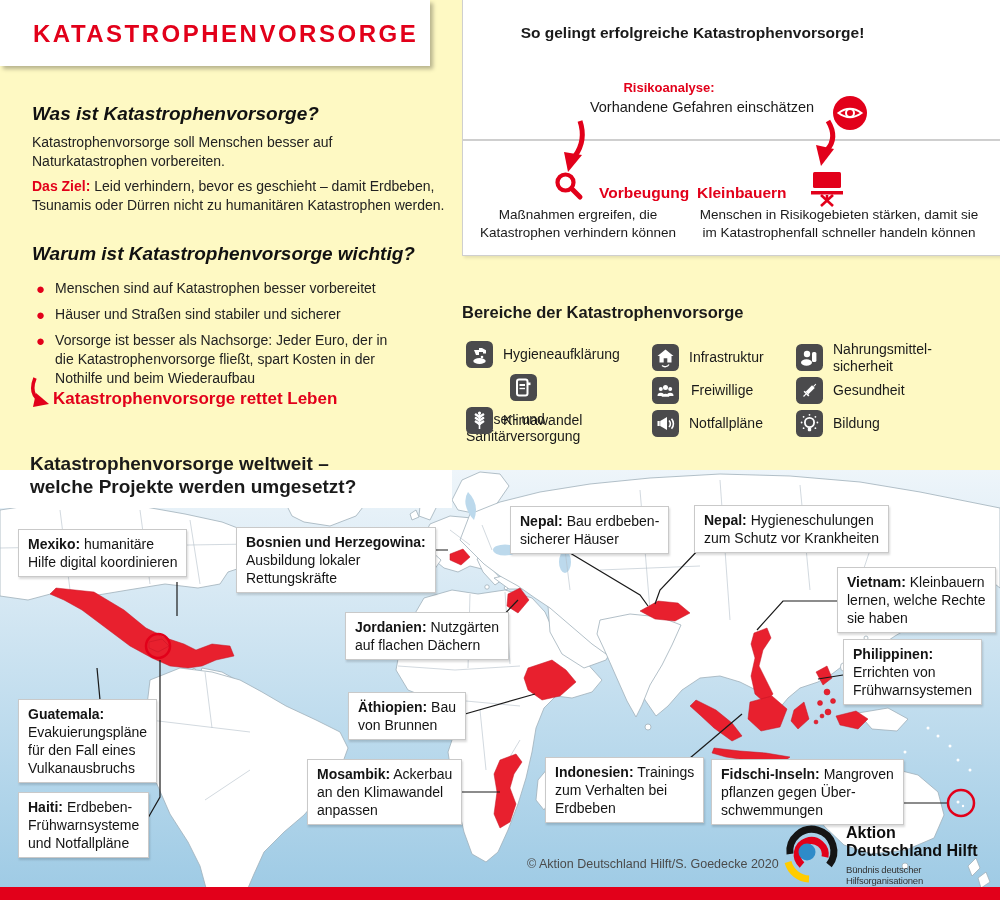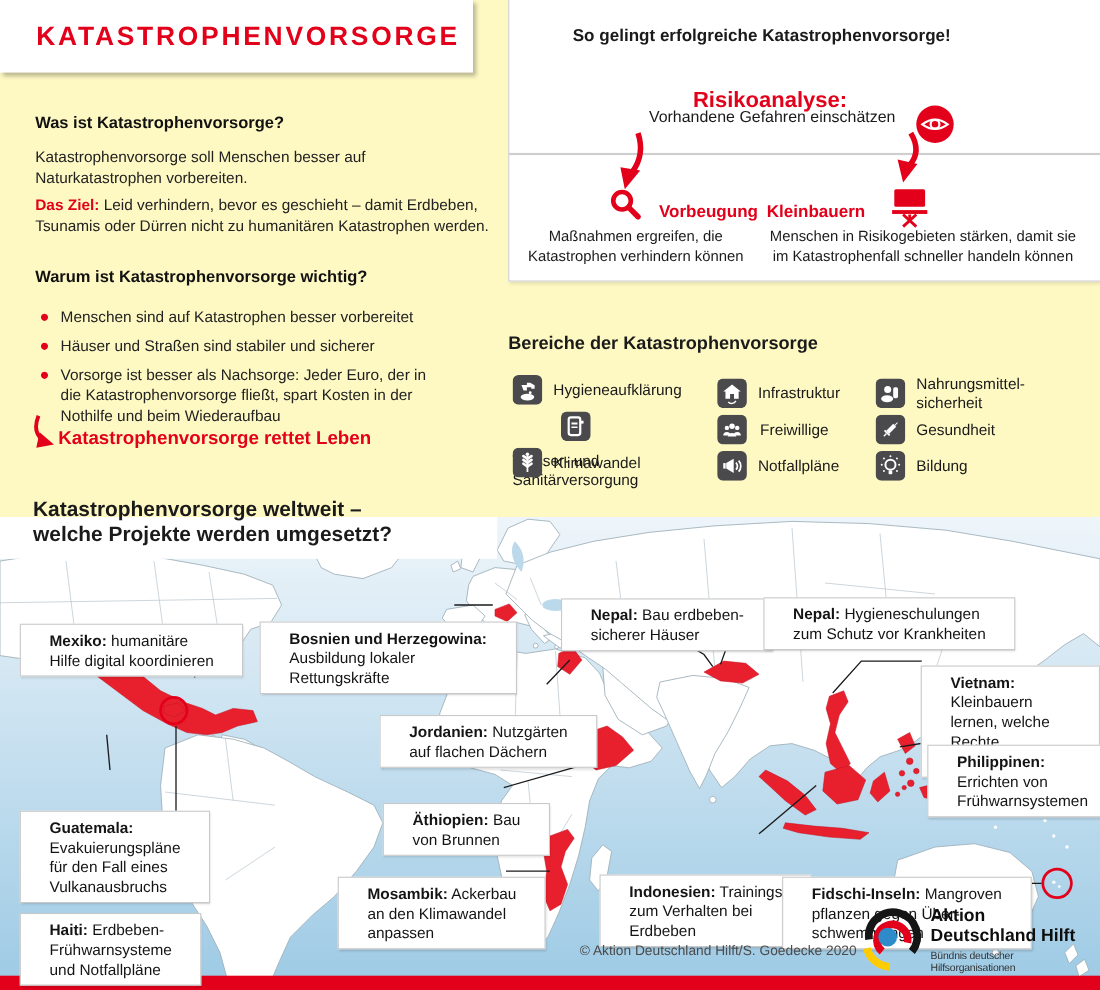--- a/index.html
+++ b/index.html
@@ -7,35 +7,35 @@
           font-family:"Liberation Sans",sans-serif;color:#1a1a1a;background:#fef9c3;}
   .abs{position:absolute;}
   .pre{white-space:pre-line;}
   .red{color:#e2001a;}
   b,.b{font-weight:bold;}
   
   .masthead{left:0;top:0;width:430px;height:66px;background:#fff;
             box-shadow:3px 3px 4px rgba(0,0,0,.28);}
   .masthead h1{margin:0;position:absolute;left:33px;top:20px;font-size:24px;
                letter-spacing:2.5px;color:#e2001a;font-weight:bold;}
-  .sec-h{font-size:15px;font-weight:bold;color:#111;}
+  .sec-h{font-size:19px;font-weight:bold;color:#111;font-style:italic;}
   .body-txt{font-size:14px;line-height:19px;color:#222;}
   
   .bullet-row{display:flex;margin-bottom:7px;}
   .bullet-dot{color:#e2001a;font-size:15px;line-height:19px;margin-right:10px;}
   
   .panel{background:#fff;border:1px solid #cfcfcf;box-shadow:2px 2px 3px rgba(0,0,0,.10);}
   .center{text-align:center;}
   
   .ber-item{display:flex;align-items:center;gap:10px;}
   .ber-item .lbl{font-size:14px;line-height:16.5px;}
   .ic-bg{fill:#4a4a4c;}
   
   .map-label{background:#fff;border:1px solid #c9c9c9;box-shadow:1px 2px 2px rgba(0,0,0,.15);
-             padding:5px 26px;font-size:14px;line-height:18px;color:#141414;z-index:5;margin-top:38px;}
+             padding:5px 9px;font-size:14px;line-height:18px;color:#141414;z-index:5;}
   .credit{font-size:12.5px;color:#4b4b4b;}
   .logo-name{font-size:16px;line-height:18px;font-weight:bold;color:#0d0d0d;}
   .logo-tag{font-size:9.5px;color:#333;letter-spacing:-0.2px;}
   .bottom-bar{left:0;top:887px;width:1000px;height:13px;background:#e2001a;}
 </style>
 </head>
 <body>
 
 <div id="canvas">
 
@@ -68,21 +68,21 @@
   </div>
   <svg class="abs" style="left:28px;top:376px;" width="24" height="32" viewBox="0 0 24 32">
     <path d="M7,2 C3,12 4,19 11,24" stroke="#e2001a" stroke-width="3.5" fill="none"></path>
     <path d="M8,17 L21,28 L5,31 Z" fill="#e2001a"></path>
   </svg>
   <div class="abs b red" style="left:53px;top:389px;font-size:17px;">Katastrophenvorsorge rettet Leben</div>
 
   <div class="abs panel" style="left:462px;top:-2px;width:537px;height:140px;"></div>
   <div class="abs panel" style="left:462px;top:140px;width:537px;height:114px;"></div>
   <div class="abs b center" style="left:462px;top:24px;width:461px;font-size:15.5px;">So gelingt erfolgreiche Katastrophenvorsorge!</div>
-  <div class="abs b red center" style="left:575px;top:80px;width:250px;font-size:20px;">Risikoanalyse:</div>
+  <div class="abs b red center" style="left:544px;top:80px;width:250px;font-size:13px;">Risikoanalyse:</div>
   <div class="abs center" style="left:577px;top:99px;width:250px;font-size:14.5px;">Vorhandene Gefahren einschätzen</div>
 
   <svg class="abs" style="left:832px;top:95px;" width="37" height="37" viewBox="0 0 37 37">
     <circle cx="18" cy="18" r="17" fill="#e2001a"></circle>
     <path d="M6.5,18 Q18,9.5 29.5,18 Q18,26.5 6.5,18 Z" fill="none" stroke="#fff" stroke-width="2"></path>
     <circle cx="18" cy="18" r="4" fill="none" stroke="#fff" stroke-width="2"></circle>
   </svg>
 
   <svg class="abs" style="left:558px;top:118px;z-index:6;" width="36" height="56" viewBox="0 0 36 56">
     <path d="M22,3 C26,15 25,27 17,38" stroke="#e2001a" stroke-width="5" fill="none"></path>

